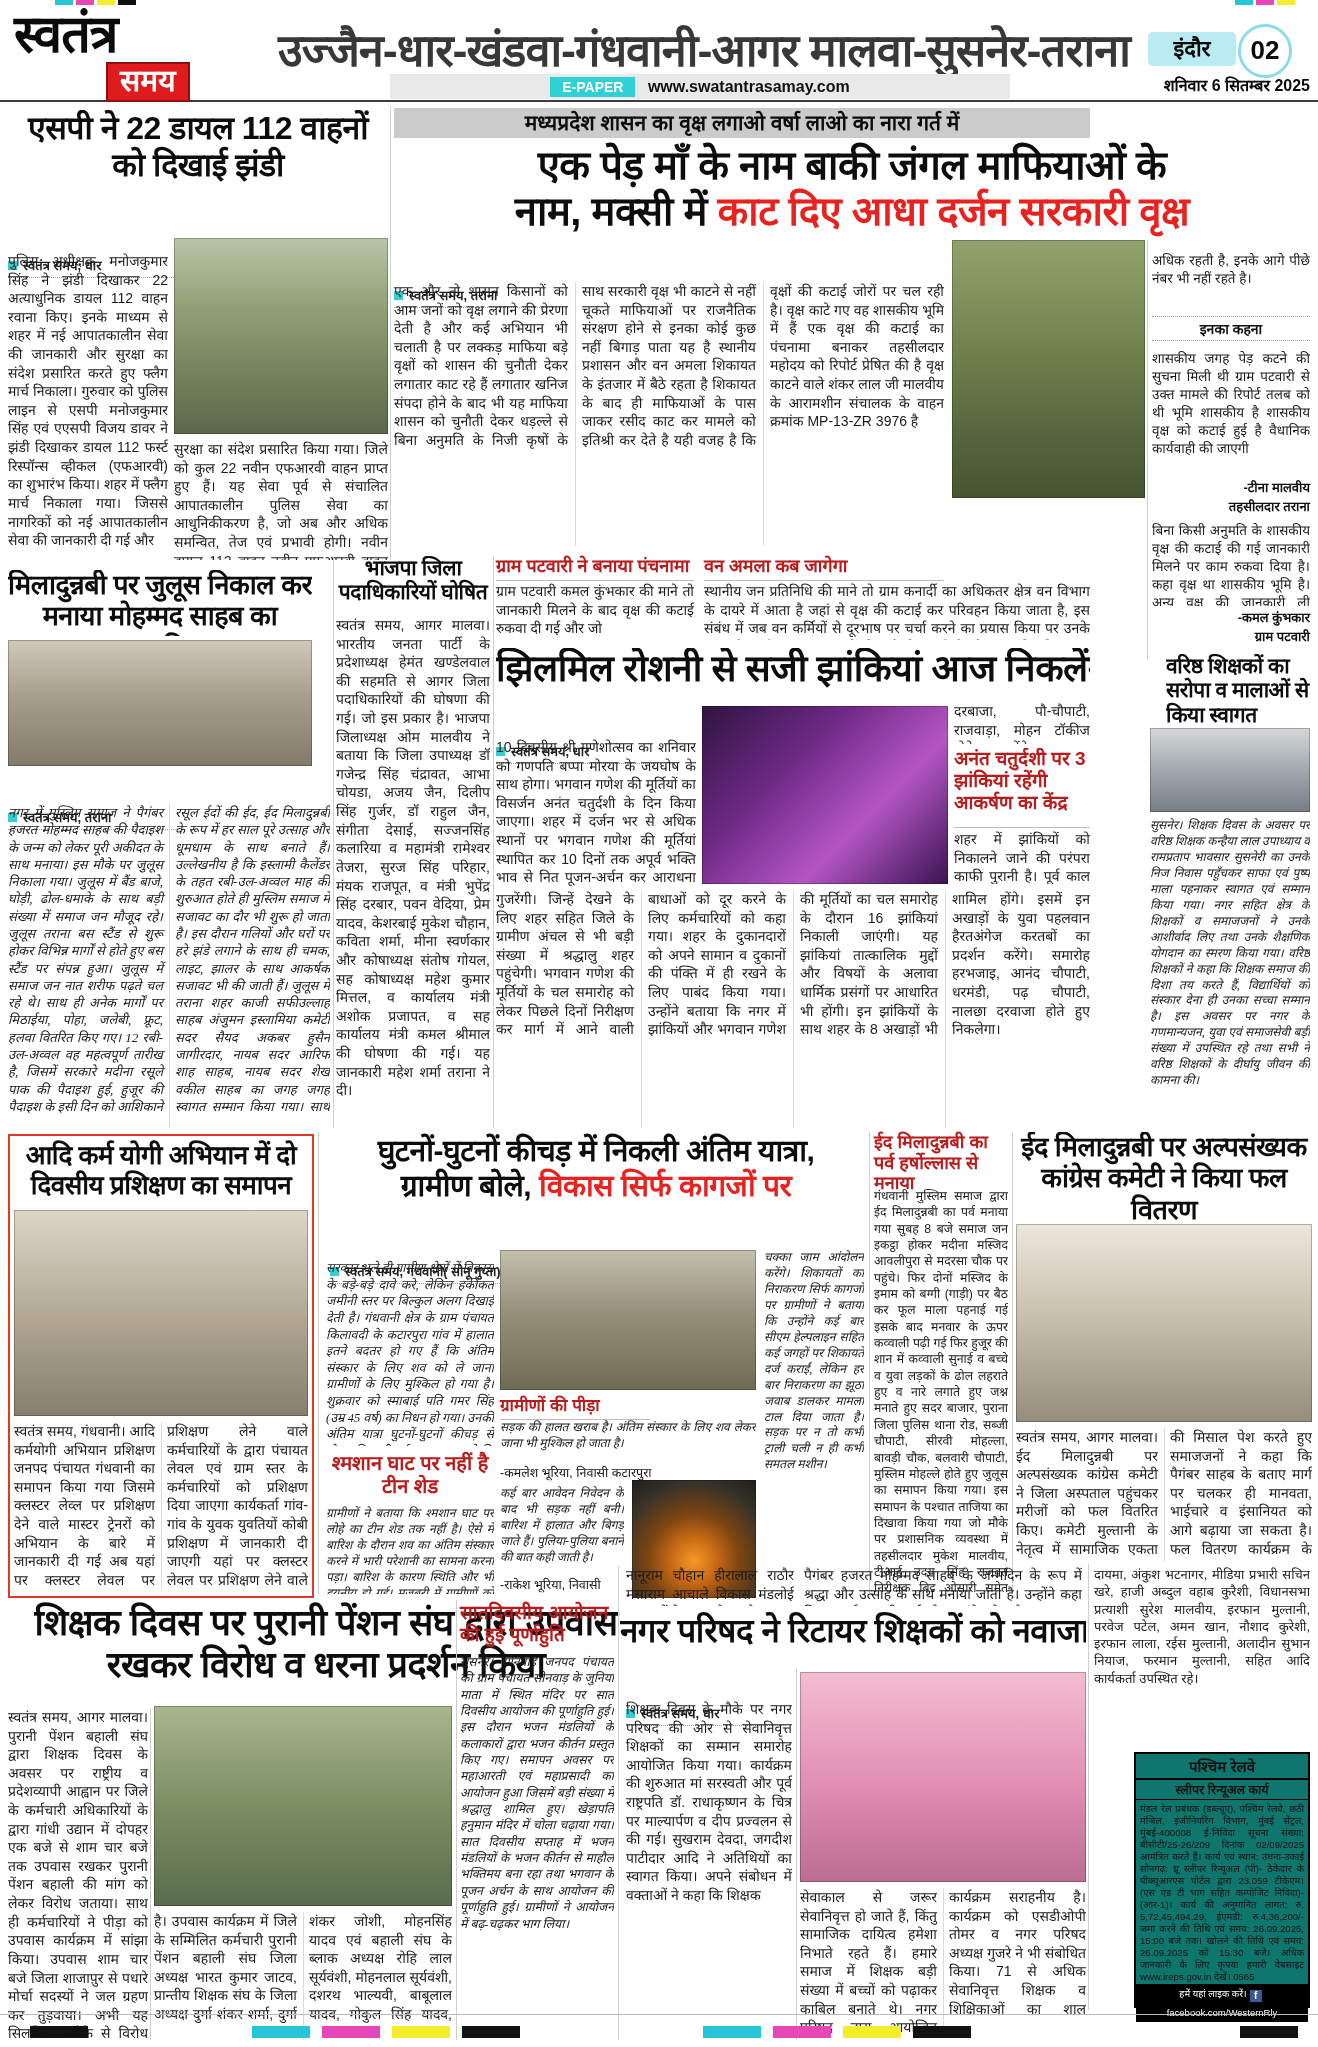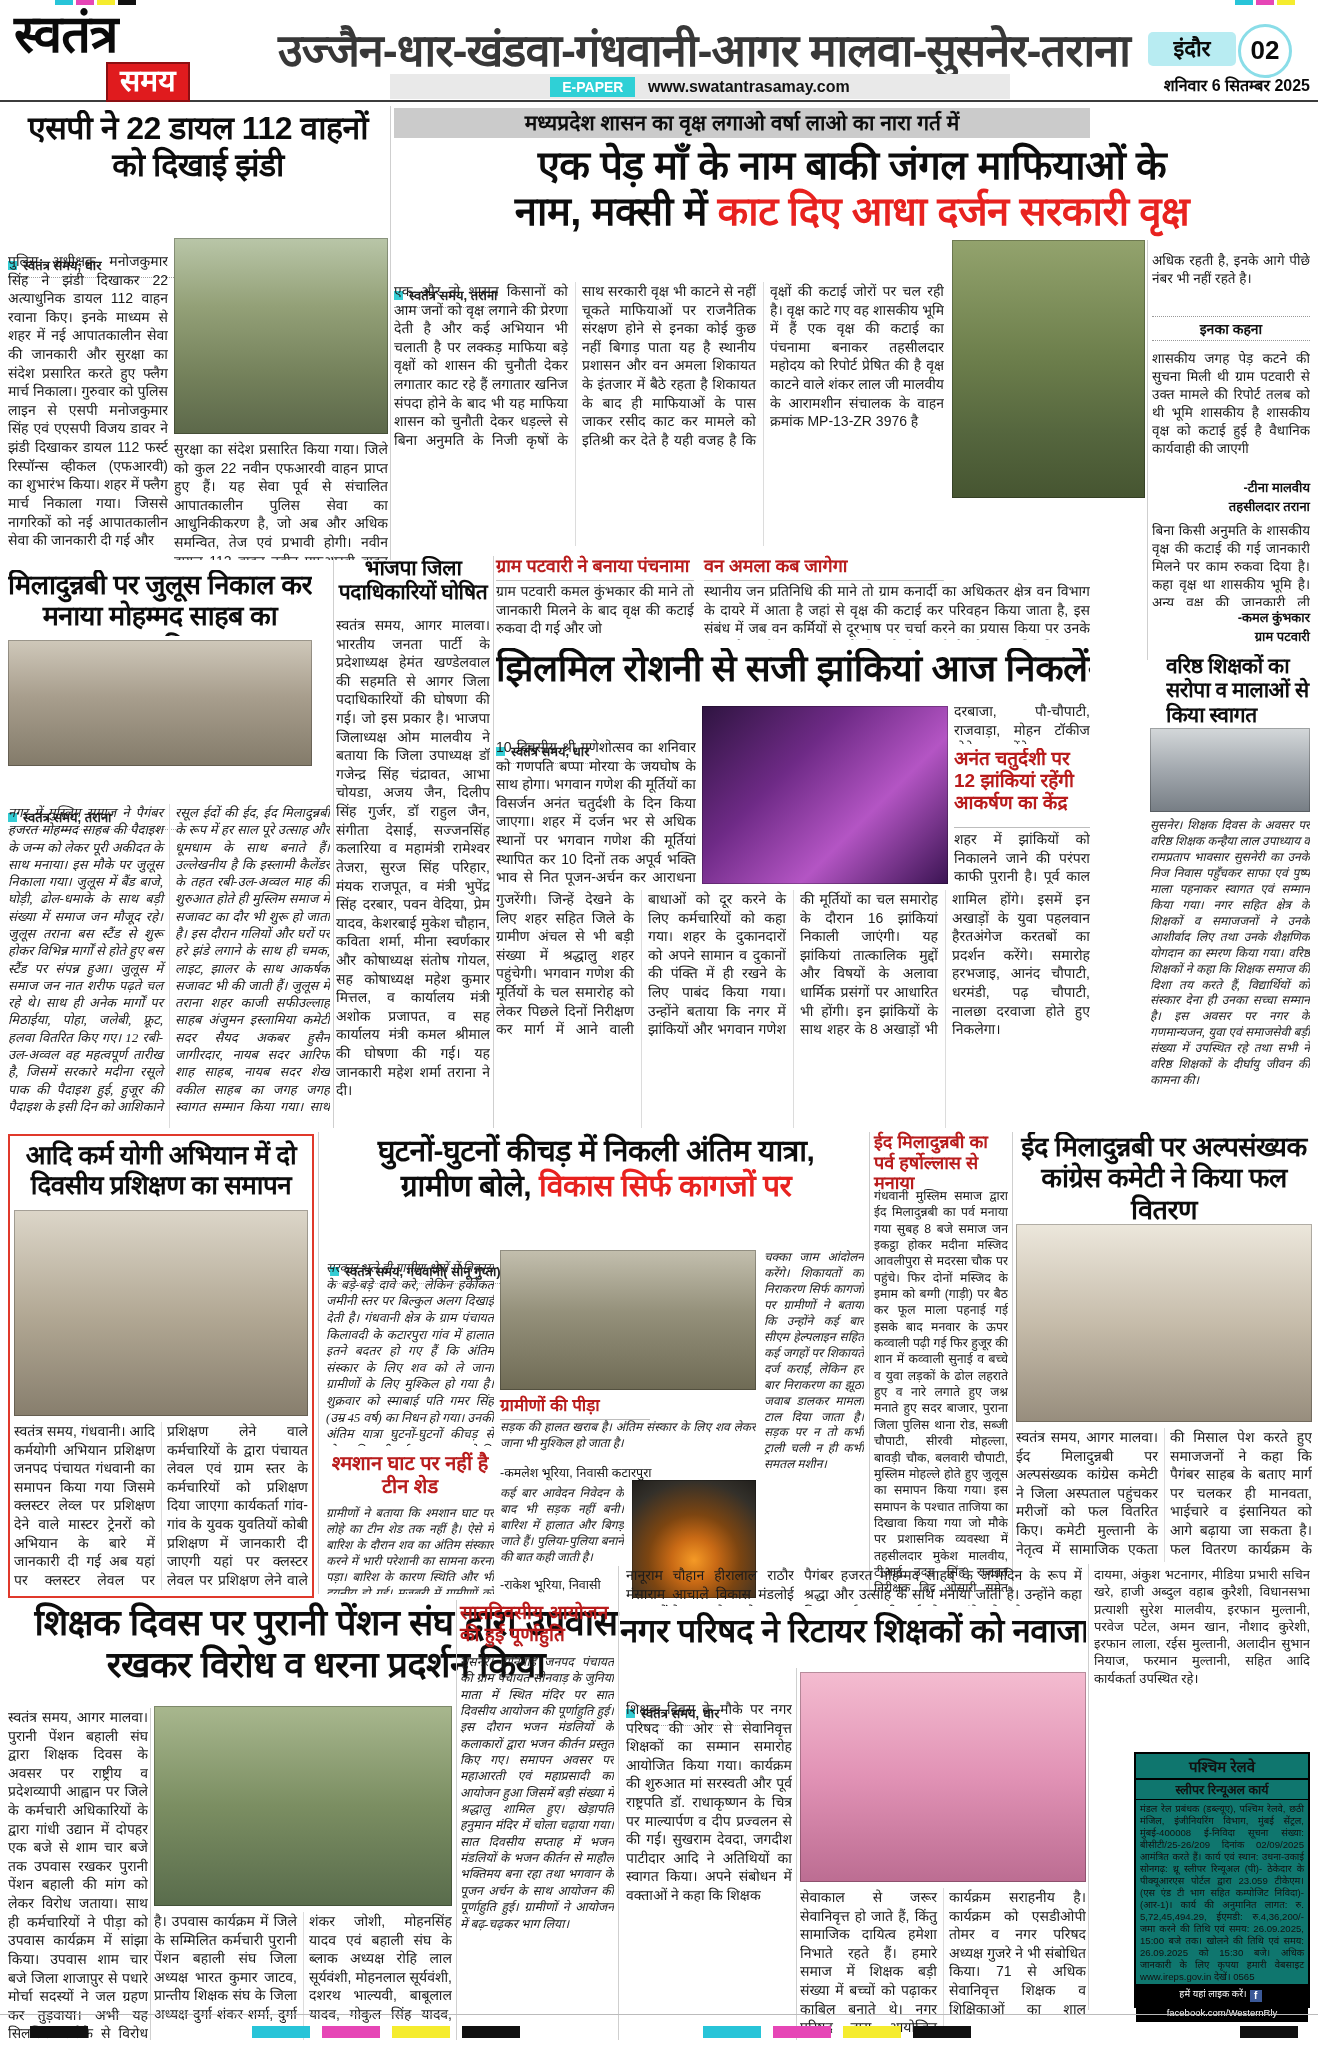--- a/index.html
+++ b/index.html
@@ -115,21 +115,21 @@
   <div class="abs bodytxt" style="left:336px;top:616px;width:154px;height:512px;">
     <span class="inbold">स्वतंत्र समय, आगर मालवा।</span><span> भारतीय जनता पार्टी के प्रदेशाध्यक्ष हेमंत खण्डेलवाल की सहमति से आगर जिला पदाधिकारियों की घोषणा की गई। जो इस प्रकार है। भाजपा जिलाध्यक्ष ओम मालवीय ने बताया कि जिला उपाध्यक्ष डॉ गजेन्द्र सिंह चंद्रावत, आभा चोयडा, अजय जैन, दिलीप सिंह गुर्जर, डॉ राहुल जैन, संगीता देसाई, सज्जनसिंह कलारिया व महामंत्री रामेश्वर तेजरा, सुरज सिंह परिहार, मंयक राजपूत, व मंत्री भुपेंद्र सिंह दरबार, पवन वेदिया, प्रेम यादव, केशरबाई मुकेश चौहान, कविता शर्मा, मीना स्वर्णकार और कोषाध्यक्ष संतोष गोयल, सह कोषाध्यक्ष महेश कुमार मित्तल, व कार्यालय मंत्री अशोक प्रजापत, व सह कार्यालय मंत्री कमल श्रीमाल की घोषणा की गई। यह जानकारी महेश शर्मा तराना ने दी।</span>
   </div>
   <div class="abs vrule" style="left:493px;top:556px;height:572px;"></div>
 
   <div class="abs hl" style="left:496px;top:648px;width:594px;height:52px;font-size:37px;white-space:nowrap;overflow:hidden;">झिलमिल रोशनी से सजी झांकियां आज निकलेंगी</div>
   <div class="abs byline" style="left:496px;top:706px;width:160px;">स्वतंत्र समय, धार</div>
   <div class="abs bodytxt" style="left:496px;top:738px;width:200px;height:148px;">10 दिवसीय श्री गणेशोत्सव का शनिवार को गणपति बप्पा मोरया के जयघोष के साथ होगा। भगवान गणेश की मूर्तियों का विसर्जन अनंत चतुर्दशी के दिन किया जाएगा। शहर में दर्जन भर से अधिक स्थानों पर भगवान गणेश की मूर्तियां स्थापित कर 10 दिनों तक अपूर्व भक्ति भाव से नित पूजन-अर्चन कर आराधना की जा रही है।</div>
   <div class="abs photo ph-jhanki" style="left:702px;top:706px;width:246px;height:178px;"></div>
   <div class="abs bodytxt" style="left:954px;top:702px;width:136px;height:42px;">दरबाजा, पौ-चौपाटी, राजवाड़ा, मोहन टॉकीज होते हुए गुजरेंगे।</div>
-  <div class="abs subhead rule-under" style="left:954px;top:748px;width:136px;height:76px;font-size:19px;overflow:hidden;">अनंत चतुर्दशी पर 12 झांकियां रहेंगी आकर्षण का केंद्र</div>
+  <div class="abs subhead rule-under" style="left:954px;top:748px;width:136px;height:76px;font-size:19px;overflow:hidden;">अनंत चतुर्दशी पर 3 झांकियां रहेंगी आकर्षण का केंद्र</div>
   <div class="abs bodytxt" style="left:954px;top:830px;width:136px;height:54px;">शहर में झांकियों को निकालने जाने की परंपरा काफी पुरानी है। पूर्व काल में ब्रम्हकुंड से ही झांकी</div>
   <div class="abs bodytxt cols4" style="left:496px;top:890px;width:594px;height:238px;">गुजरेंगी। जिन्हें देखने के लिए शहर सहित जिले के ग्रामीण अंचल से भी बड़ी संख्या में श्रद्धालु शहर पहुंचेगी। भगवान गणेश की मूर्तियों के चल समारोह को लेकर पिछले दिनों निरीक्षण कर मार्ग में आने वाली बाधाओं को दूर करने के लिए कर्मचारियों को कहा गया। शहर के दुकानदारों को अपने सामान व दुकानों की पंक्ति में ही रखने के लिए पाबंद किया गया। उन्होंने बताया कि नगर में झांकियों और भगवान गणेश की मूर्तियों का चल समारोह के दौरान 16 झांकियां निकाली जाएंगी। यह झांकियां तात्कालिक मुद्दों और विषयों के अलावा धार्मिक प्रसंगों पर आधारित भी होंगी। इन झांकियों के साथ शहर के 8 अखाड़ों भी शामिल होंगे। इसमें इन अखाड़ों के युवा पहलवान हैरतअंगेज करतबों का प्रदर्शन करेंगे। समारोह हरभजाइ, आनंद चौपाटी, धरमंडी, पढ़ चौपाटी, नालछा दरवाजा होते हुए निकलेगा।</div>
 
   <div class="abs hl" style="left:1150px;top:654px;width:160px;height:70px;font-size:21px;text-align:left;overflow:hidden;margin-left:16px;">वरिष्ठ शिक्षकों का सरोपा व मालाओं से किया स्वागत</div>
   <div class="abs photo ph-group" style="left:1150px;top:728px;width:160px;height:84px;"></div>
   <div class="abs bodytxt serifi" style="left:1150px;top:818px;width:160px;height:310px;font-size:12px;">सुसनेर। शिक्षक दिवस के अवसर पर वरिष्ठ शिक्षक कन्हैया लाल उपाध्याय व रामप्रताप भावसार सुसनेरी का उनके निज निवास पहुँचकर साफा एवं पुष्प माला पहनाकर स्वागत एवं सम्मान किया गया। नगर सहित क्षेत्र के शिक्षकों व समाजजनों ने उनके आशीर्वाद लिए तथा उनके शैक्षणिक योगदान का स्मरण किया गया। वरिष्ठ शिक्षकों ने कहा कि शिक्षक समाज की दिशा तय करते हैं, विद्यार्थियों को संस्कार देना ही उनका सच्चा सम्मान है। इस अवसर पर नगर के गणमान्यजन, युवा एवं समाजसेवी बड़ी संख्या में उपस्थित रहे तथा सभी ने वरिष्ठ शिक्षकों के दीर्घायु जीवन की कामना की।</div>
 
   <div class="abs" style="left:8px;top:1134px;width:306px;height:464px;border:2px solid #e0392b;padding:4px;box-sizing:border-box;">
     <div class="hl" style="font-size:26px;height:66px;overflow:hidden;">आदि कर्म योगी अभियान में दो दिवसीय प्रशिक्षण का समापन हुआ</div>
     <div class="photo ph-train" style="width:294px;height:206px;margin-top:4px;"></div>

